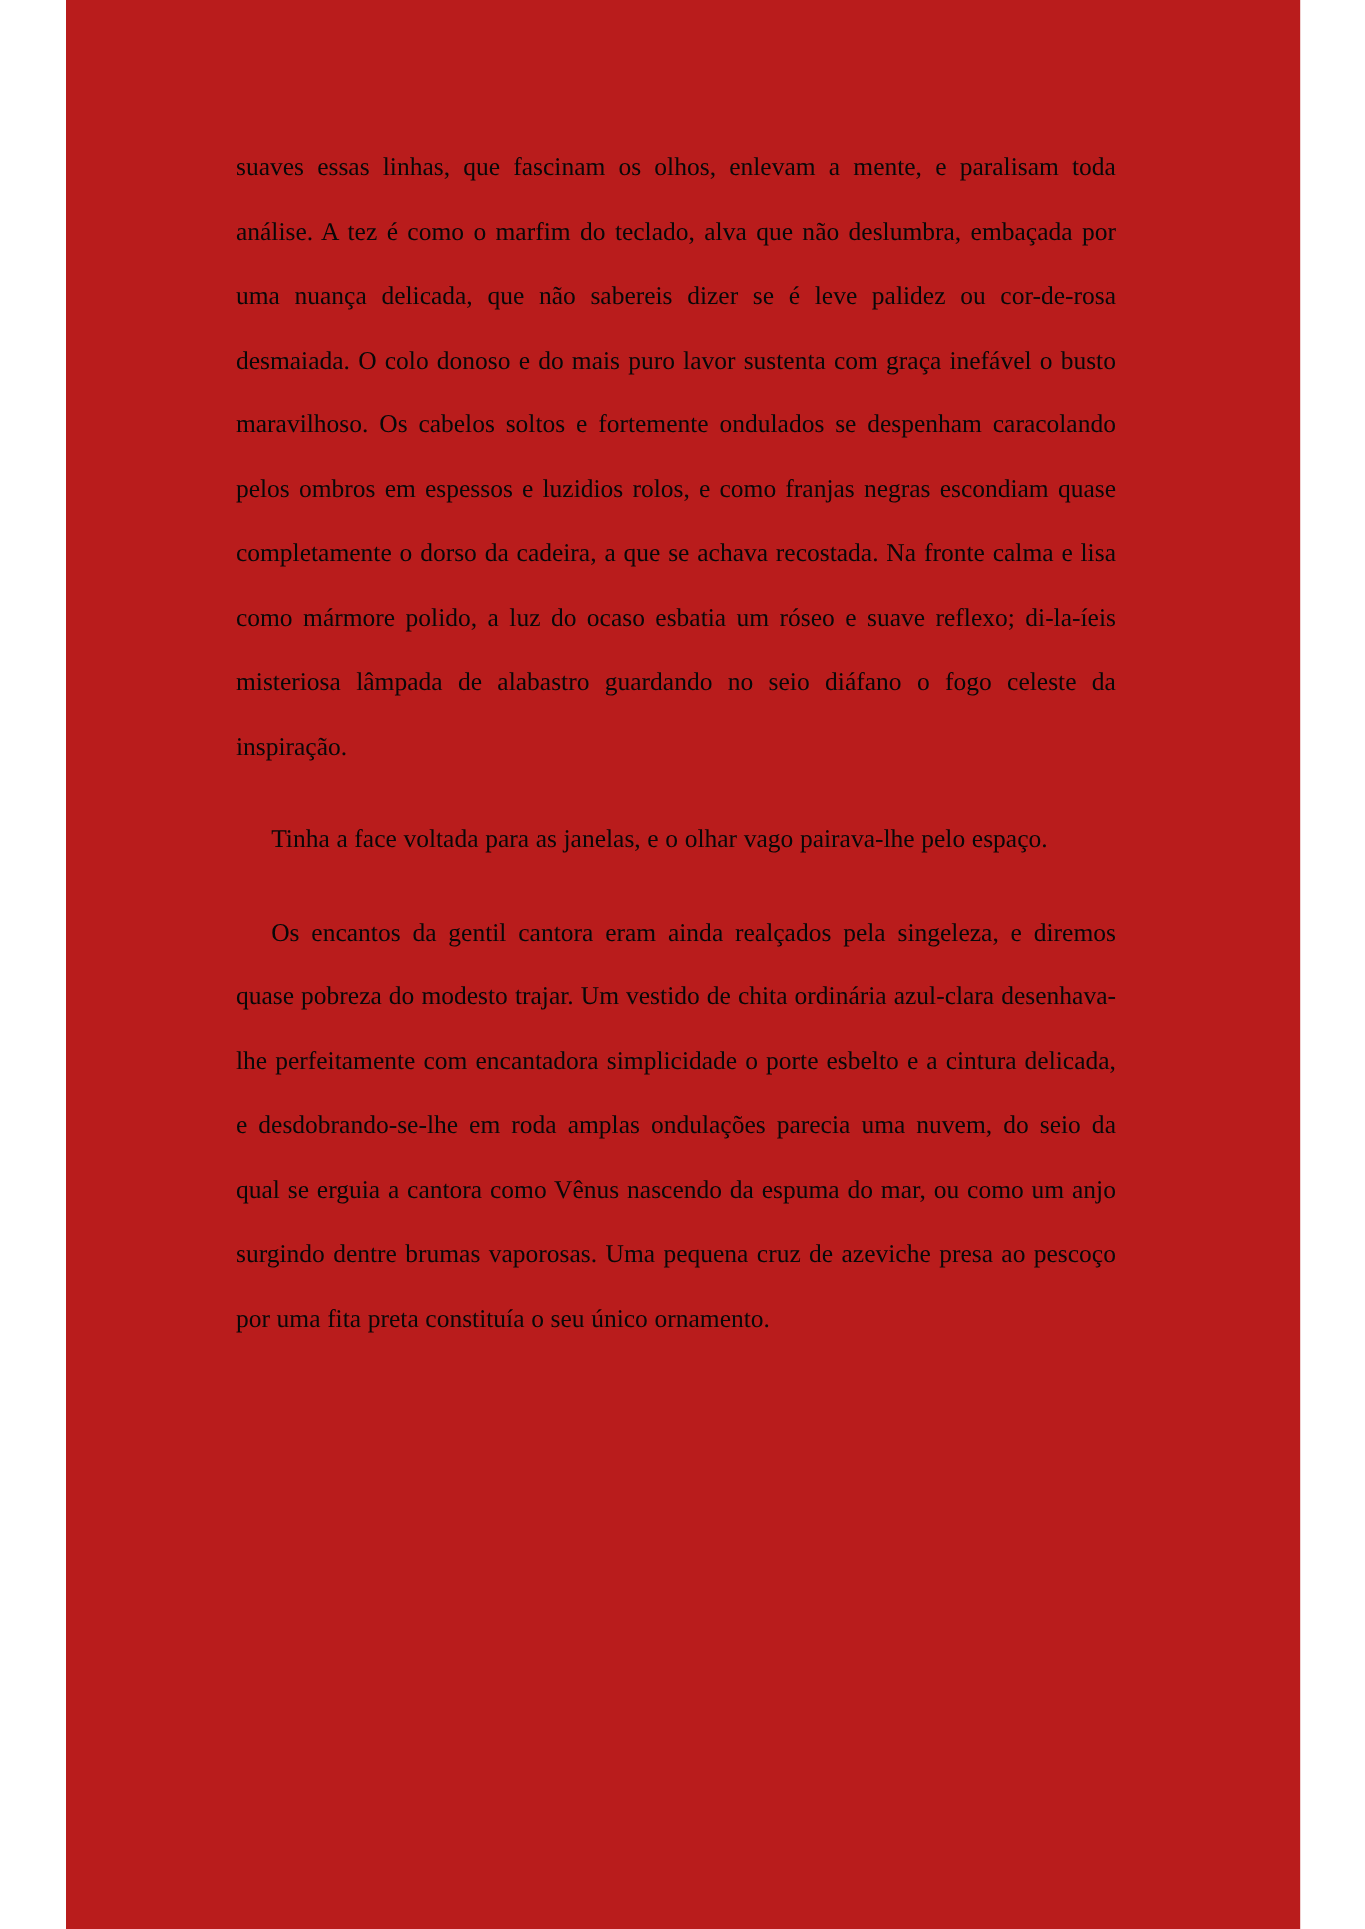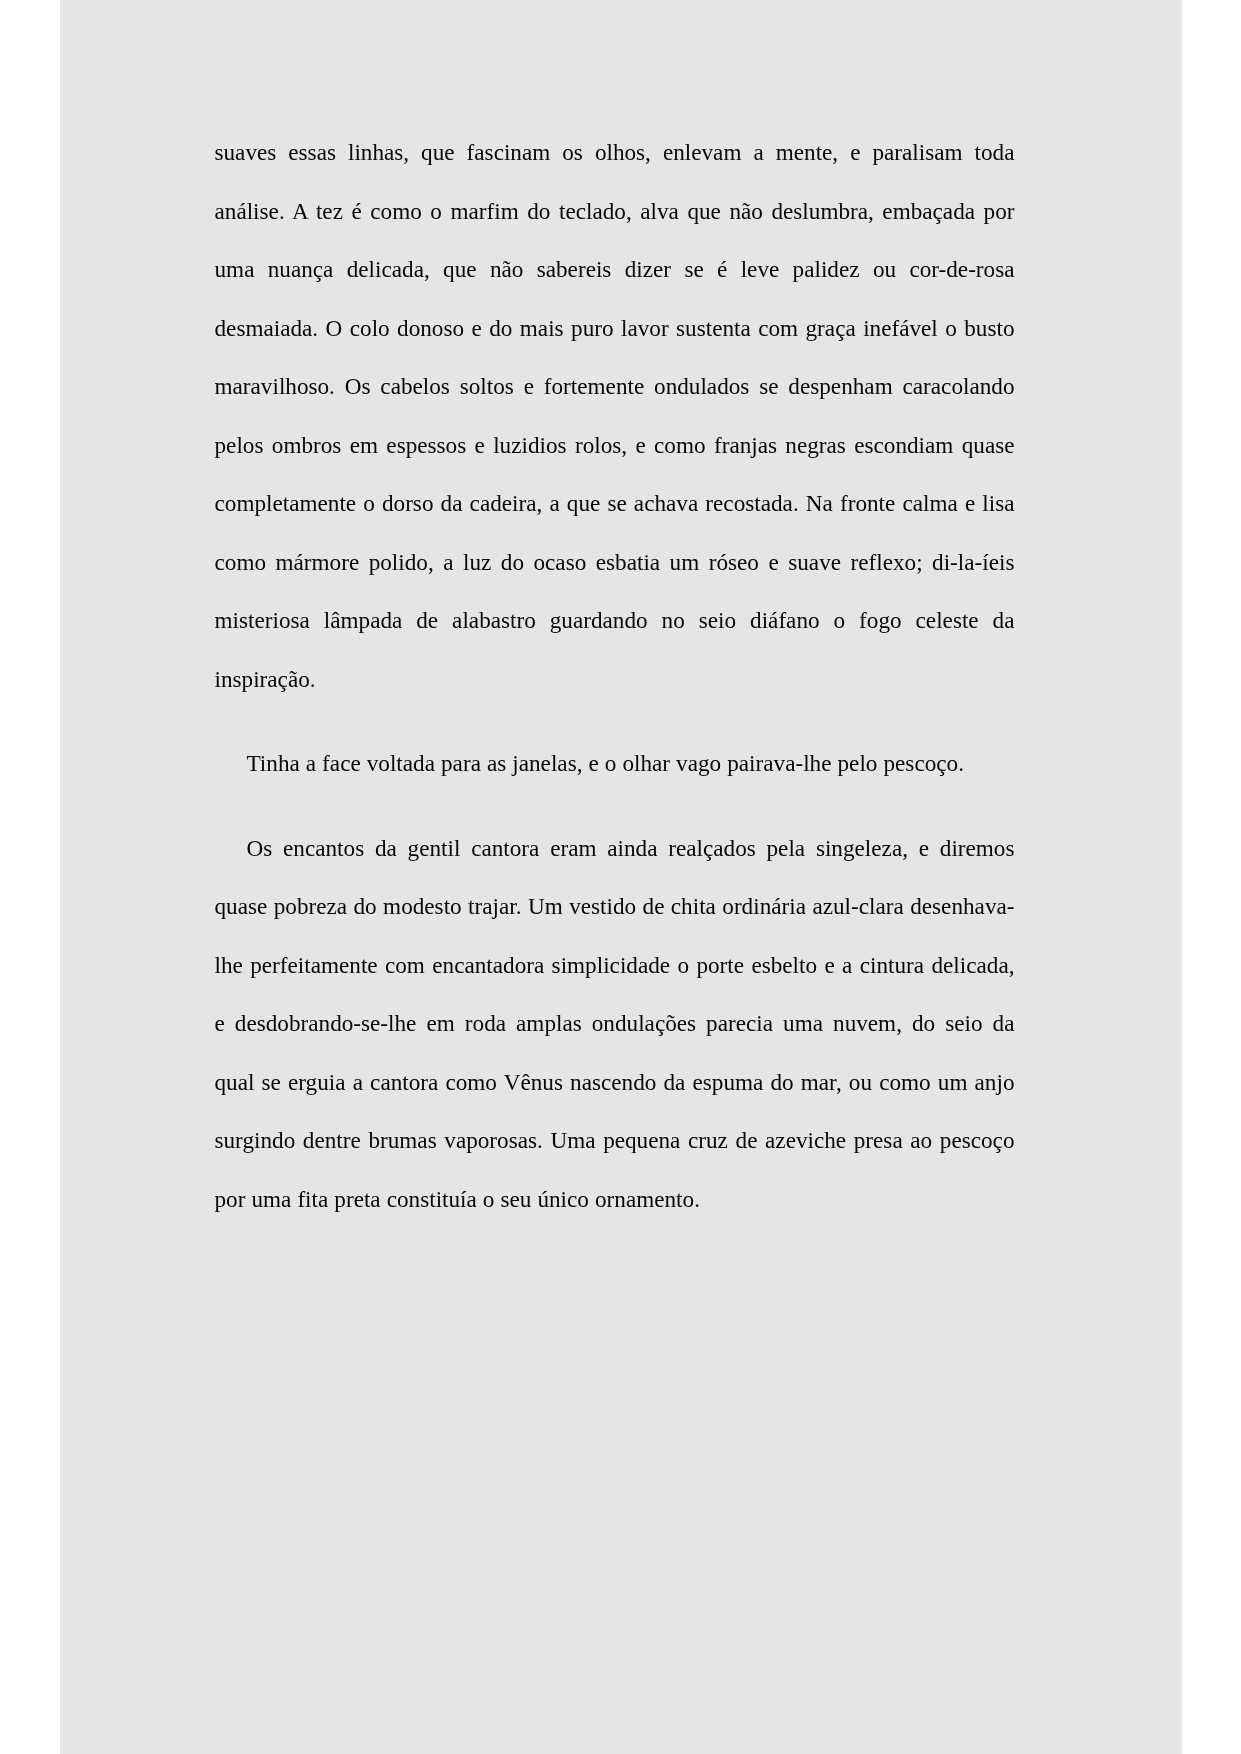--- a/index.html
+++ b/index.html
@@ -5,21 +5,21 @@
 <style>
   html, body {
     margin: 0;
     padding: 0;
     background: #ffffff;
   }
   .page {
     position: relative;
     width: 1122px;
     height: 1754px;
-    background: #e5e5e5;
+    background: #b91c1c;
     margin: 0 auto;
     overflow: hidden;
     box-sizing: border-box;
     padding-left: 48px;
   }
   .text-column {
     position: absolute;
     left: 155px;
     top: 123px;
     width: 800px;
@@ -46,19 +46,19 @@
   
 </style>
 </head>
 <body>
 
 <div class="page">
   <div class="text-column">
 
     <p class="para">suaves essas linhas, que fascinam os olhos, enlevam a mente, e paralisam toda análise. A tez é como o marfim do teclado, alva que não deslumbra, embaçada por uma nuança delicada, que não sabereis dizer se é leve palidez ou cor-de-rosa desmaiada. O colo donoso e do mais puro lavor sustenta com graça inefável o busto maravilhoso. Os cabelos soltos e fortemente ondulados se despenham caracolando pelos ombros em espessos e luzidios rolos, e como franjas negras escondiam quase completamente o dorso da cadeira, a que se achava recostada. Na fronte calma e lisa como mármore polido, a luz do ocaso esbatia um róseo e suave reflexo; di-la-íeis misteriosa lâmpada de alabastro guardando no seio diáfano o fogo celeste da inspiração.</p>
 
-    <p class="para indent">Tinha a face voltada para as janelas, e o olhar vago pairava-lhe pelo pescoço.</p>
+    <p class="para indent">Tinha a face voltada para as janelas, e o olhar vago pairava-lhe pelo espaço.</p>
 
     <p class="para indent">Os encantos da gentil cantora eram ainda realçados pela singeleza, e diremos quase pobreza do modesto trajar. Um vestido de chita ordinária azul-clara desenhava-lhe perfeitamente com encantadora simplicidade o porte esbelto e a cintura delicada, e desdobrando-se-lhe em roda amplas ondulações parecia uma nuvem, do seio da qual se erguia a cantora como Vênus nascendo da espuma do mar, ou como um anjo surgindo dentre brumas vaporosas. Uma pequena cruz de azeviche presa ao pescoço por uma fita preta constituía o seu único ornamento.</p>
 
 
   </div>
 </div>
 
 </body></html>

